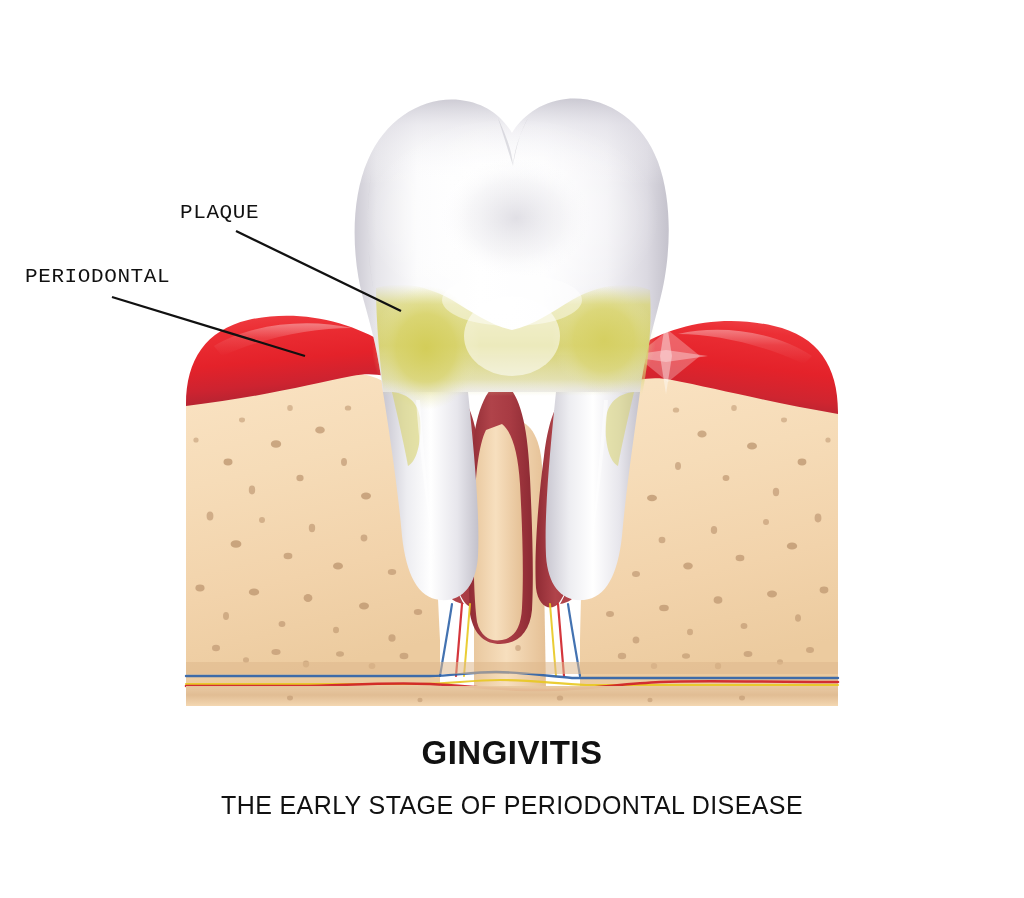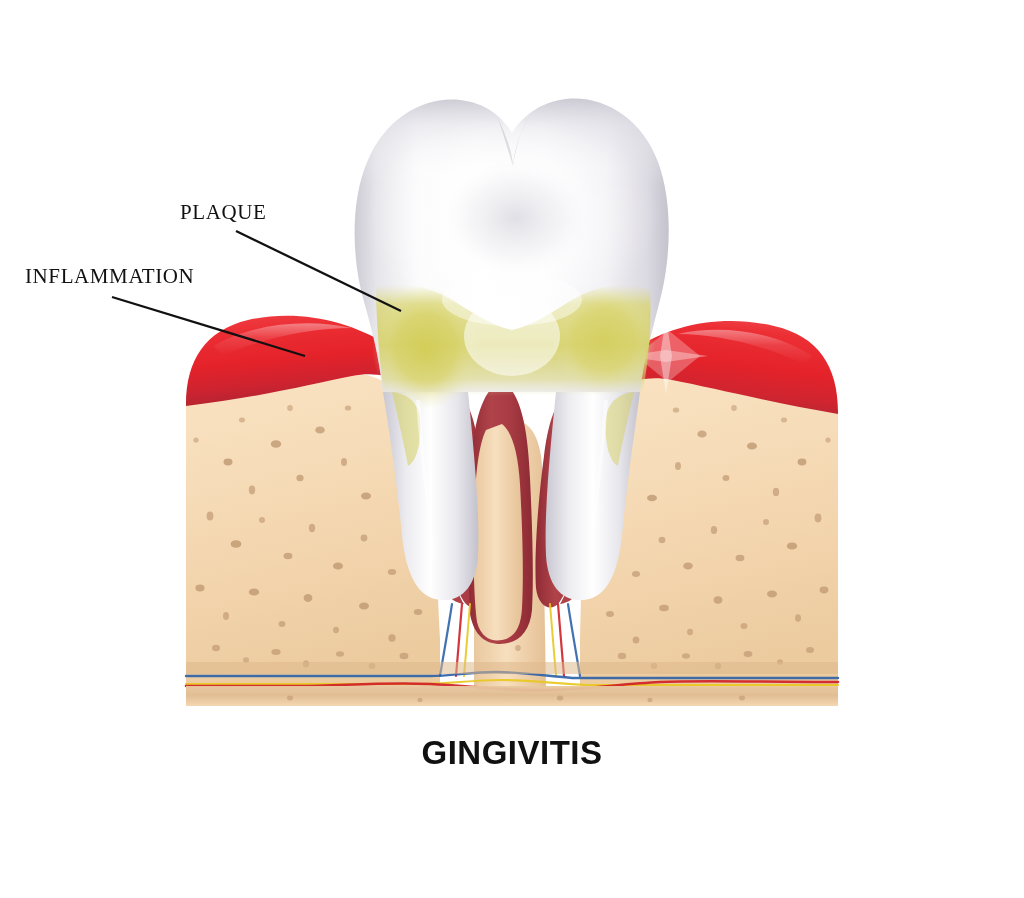--- a/index.html
+++ b/index.html
@@ -31,21 +31,21 @@
     left: 0;
     top: 0;
     width: 1024px;
     height: 720px;
   }
 
   
   .callout-label {
     position: absolute;
     color: #111111;
-    font-family: Liberation Serif, serif;
+    font-family: Liberation Mono, monospace;
     font-size: 21px;
     letter-spacing: 0.6px;
     font-weight: 400;
     white-space: nowrap;
     line-height: 1;
   }
   #label-plaque {
     left: 180px;
     top: 202px;
   }
@@ -490,19 +490,20 @@
     </g>
 
     <g stroke="#111111" stroke-width="2.3" fill="none">
       <line x1="236" y1="231" x2="401" y2="311"></line>
       <line x1="112" y1="297" x2="305" y2="356"></line>
     </g>
   </svg>
 
   <div class="callout-label" id="label-plaque">PLAQUE</div>
 
-  <div class="callout-label" id="label-inflammation">INFLAMMATION</div>
+  <div class="callout-label" id="label-inflammation">PERIODONTAL</div>
 
   <div id="caption-block">
     <div id="caption-title">GINGIVITIS</div>
+    <div class="caption-line">THE EARLY STAGE OF PERIODONTAL DISEASE</div>
   </div>
 
 </div>
 
 </body></html>

